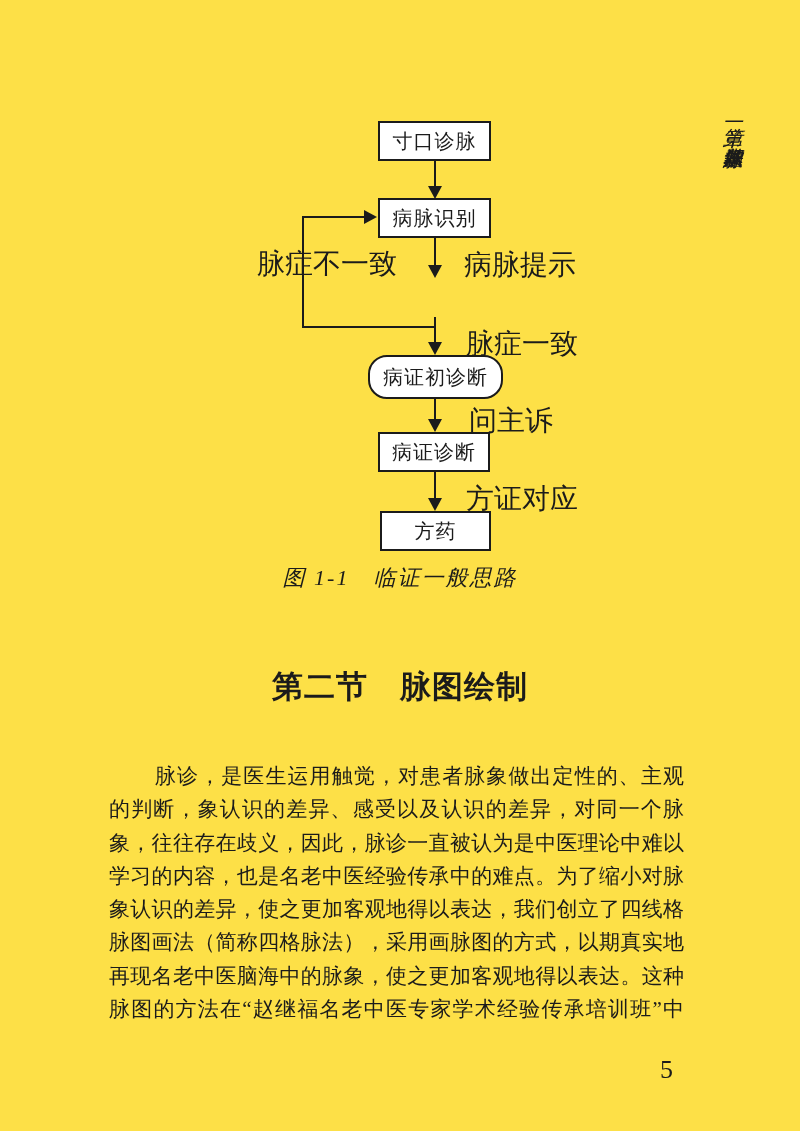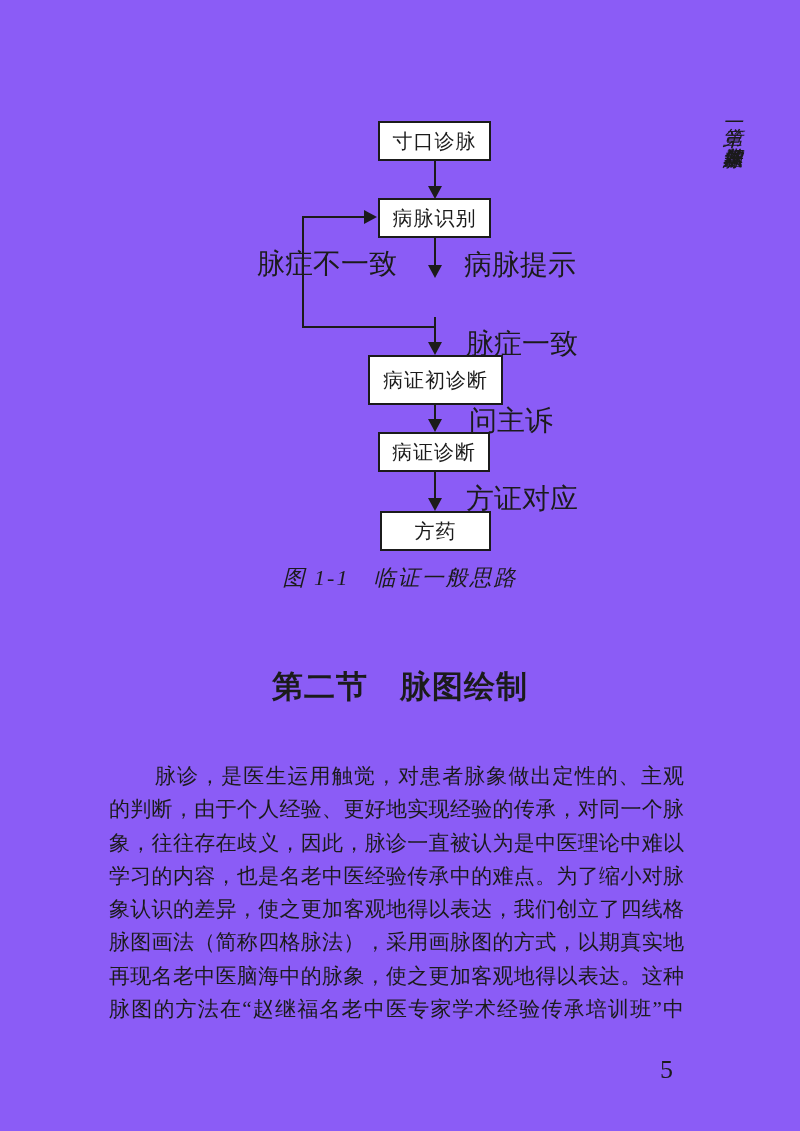--- a/index.html
+++ b/index.html
@@ -1,20 +1,20 @@
 <!DOCTYPE html>
 <html><head>
 <meta charset="utf-8">
 <style>
   html,body{margin:0;padding:0;background:#e8e8e8;}
   .page{
     position:relative;
     width:800px;height:1131px;
     margin:0 auto;
-    background:#8b5cf6;
+    background:#fde047;
     color:#1b1b1b;
     font-family:"Liberation Serif","DejaVu Serif",serif;
     overflow:hidden;
   }
   
   .flow-svg{position:absolute;left:0;top:0;pointer-events:none;}
   .fbox{
     position:absolute;
     border:2px solid #1b1b1b;
     display:flex;align-items:center;justify-content:center;
@@ -105,21 +105,21 @@
   </svg>
 
   <div class="chapter-vert">第一章　脉象基本知识</div>
 
   <div class="fbox" style="left:378px;top:121px;width:113px;height:40px;">
     <span>寸口诊脉</span>
   </div>
   <div class="fbox" style="left:378px;top:198px;width:113px;height:40px;">
     <span>病脉识别</span>
   </div>
-  <div class="fbox" style="left:368px;top:355px;width:135px;height:50px;">
+  <div class="fbox" style="left:368px;top:355px;width:135px;height:44px;border-radius:19px;">
     <span>病证初诊断</span>
   </div>
   <div class="fbox" style="left:378px;top:432px;width:112px;height:40px;">
     <span>病证诊断</span>
   </div>
   <div class="fbox" style="left:380px;top:511px;width:111px;height:40px;">
     <span>方药</span>
   </div>
 
   <div class="edge-label" style="left:257px;top:245px;">脉症不一致</div>
@@ -127,21 +127,21 @@
   <div class="edge-label" style="left:466px;top:325px;">脉症一致</div>
   <div class="edge-label" style="left:469px;top:402px;">问主诉</div>
   <div class="edge-label" style="left:466px;top:480px;">方证对应</div>
 
   <div class="fig-caption">图 1-1　临证一般思路</div>
 
   <div class="section-title">第二节　脉图绘制</div>
 
   <div class="body-par">
     <div class="body-line indent">脉诊，是医生运用触觉，对患者脉象做出定性的、主观</div>
-    <div class="body-line">的判断，由于个人经验、更好地实现经验的传承，对同一个脉</div>
+    <div class="body-line">的判断，象认识的差异、感受以及认识的差异，对同一个脉</div>
     <div class="body-line">象，往往存在歧义，因此，脉诊一直被认为是中医理论中难以</div>
     <div class="body-line">学习的内容，也是名老中医经验传承中的难点。为了缩小对脉</div>
     <div class="body-line">象认识的差异，使之更加客观地得以表达，我们创立了四线格</div>
     <div class="body-line">脉图画法（简称四格脉法），采用画脉图的方式，以期真实地</div>
     <div class="body-line">再现名老中医脑海中的脉象，使之更加客观地得以表达。这种画</div>
     <div class="body-line">脉图的方法在“赵继福名老中医专家学术经验传承培训班”中</div>
   </div>
 
   <div class="page-num">5</div>
 

